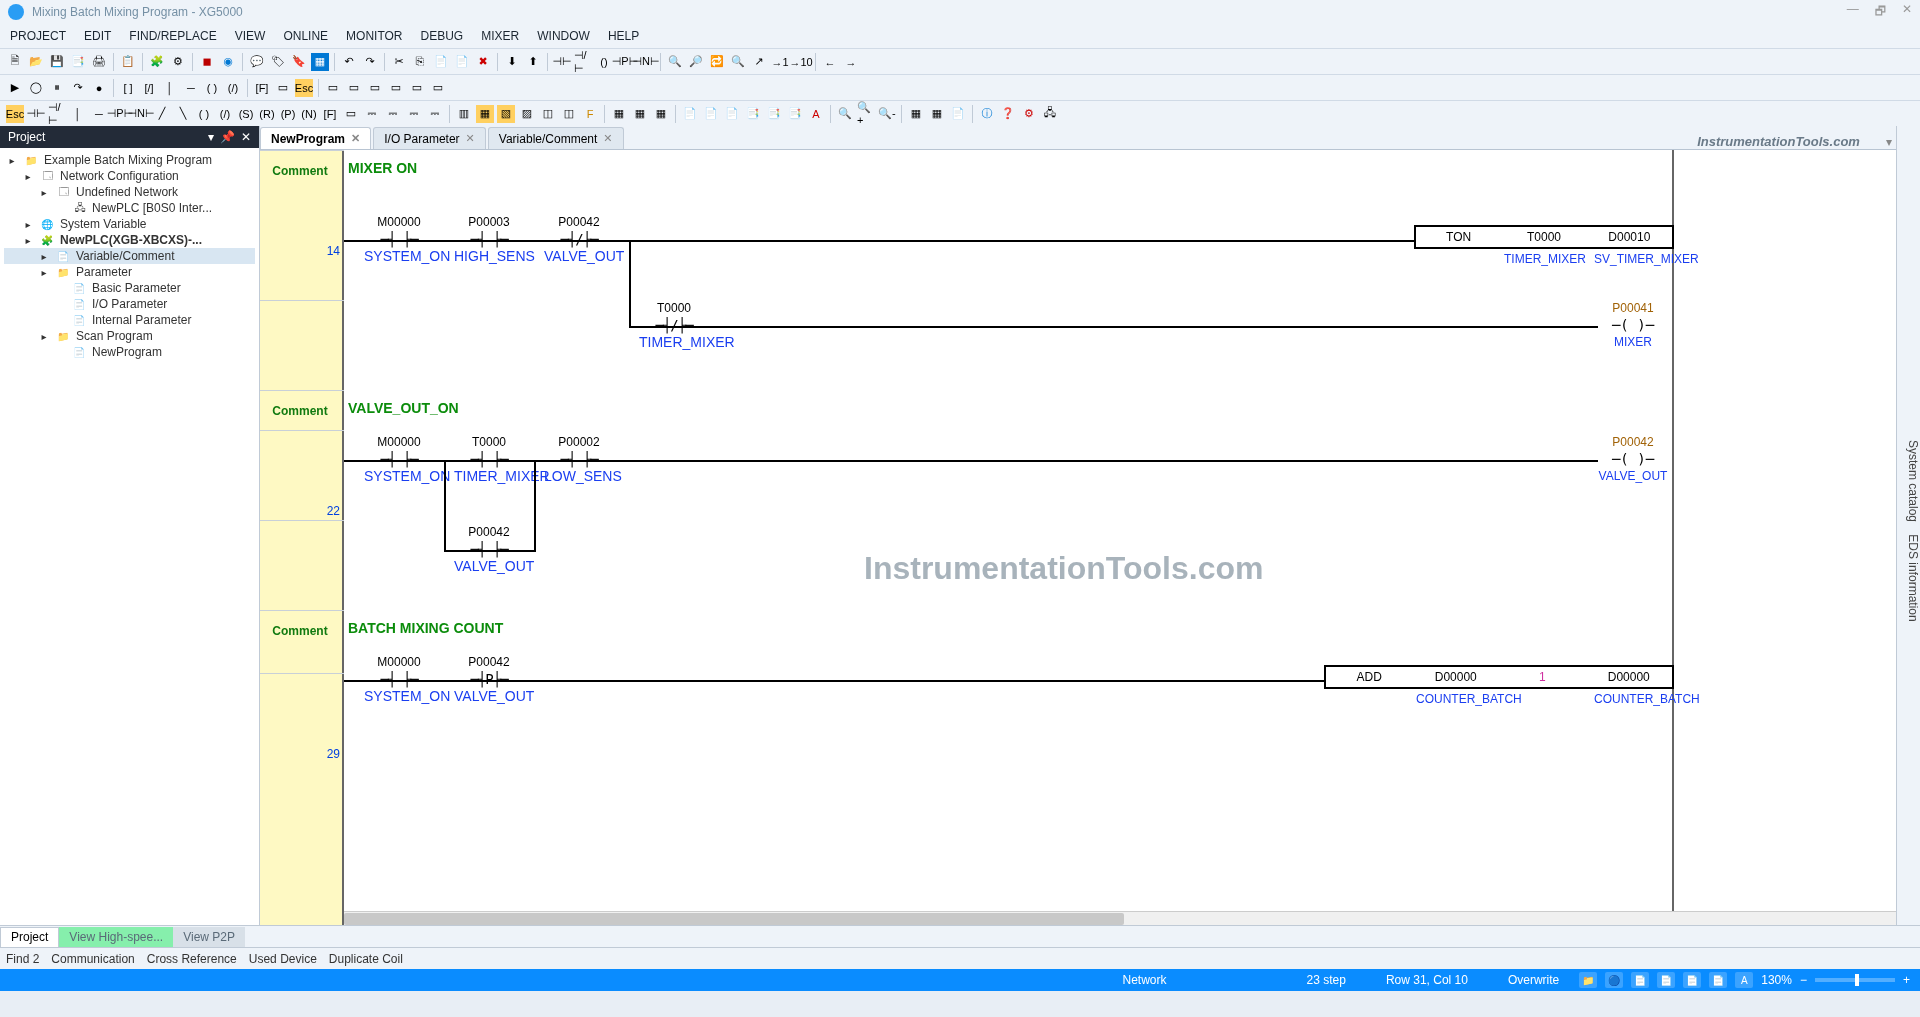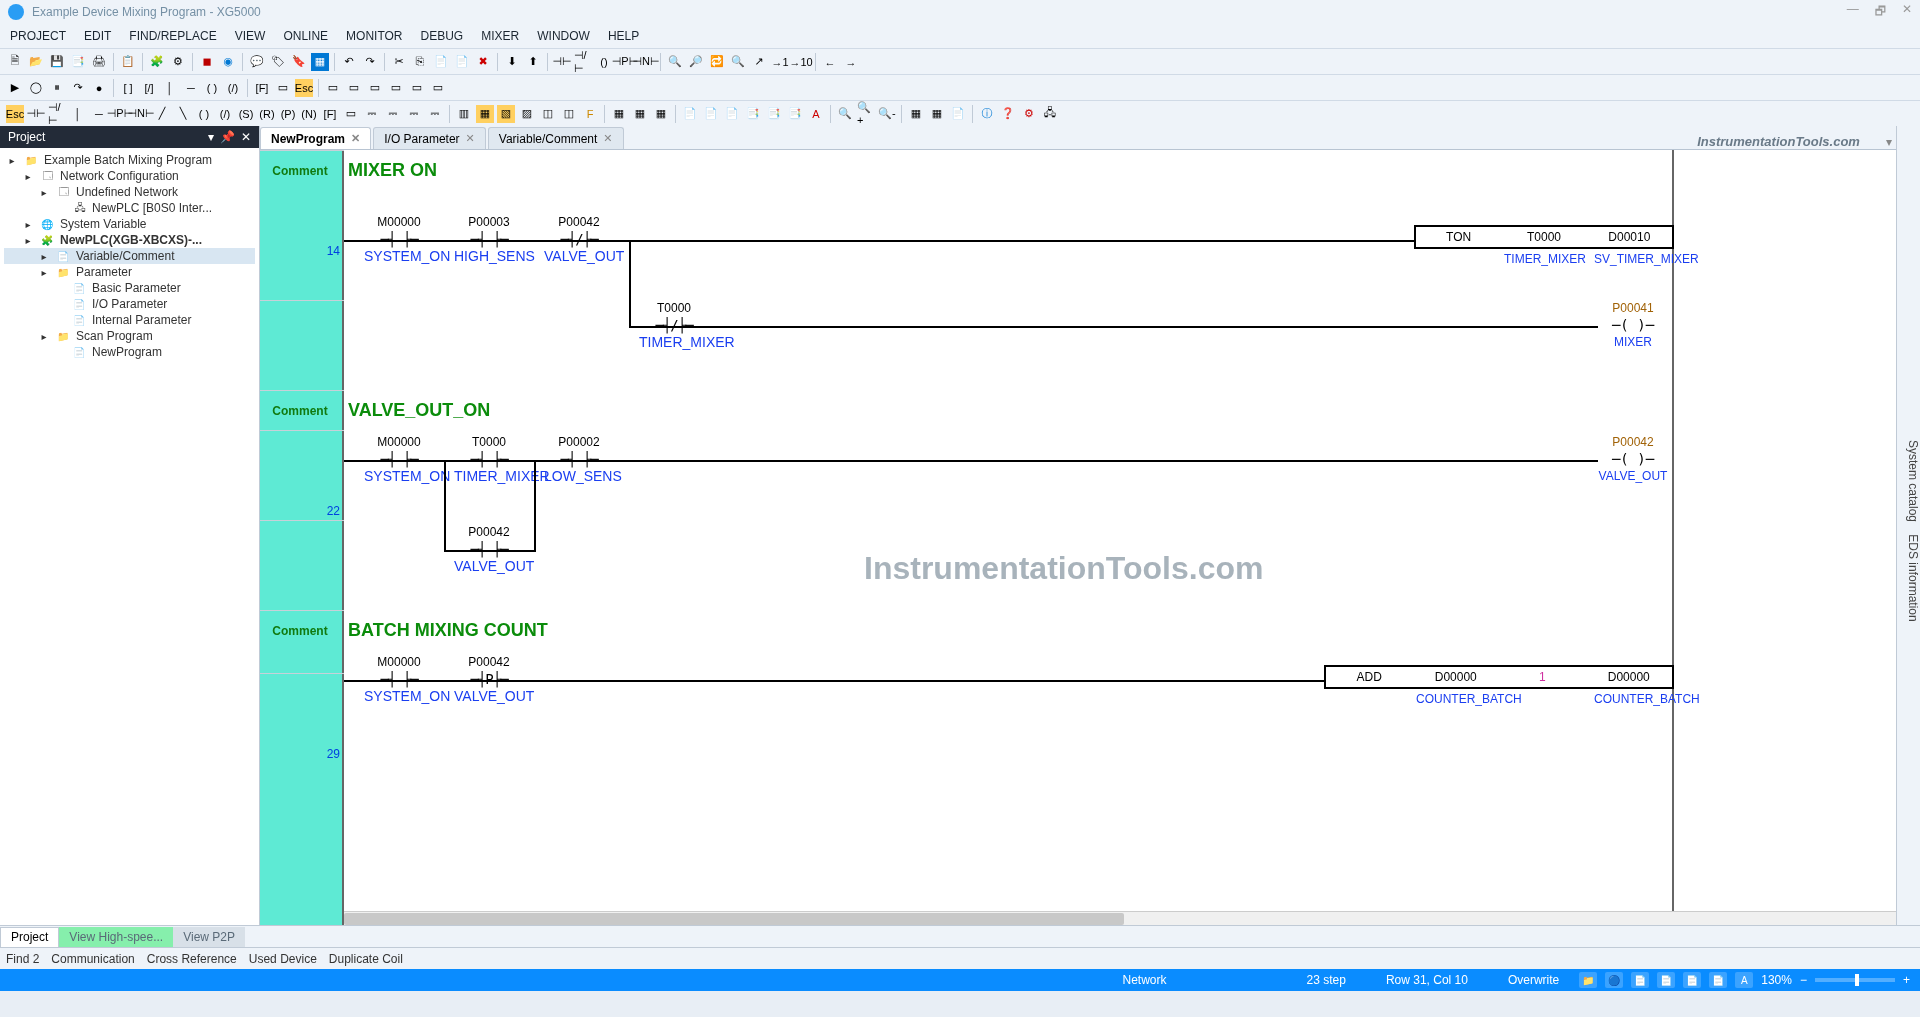--- a/index.html
+++ b/index.html
@@ -31,29 +31,29 @@
 .indent-3 { padding-left: 48px; }
 
 .editor-area { flex: 1; display: flex; flex-direction: column; background: #fff; position: relative; }
 .tabs-row { height: 24px; background: #eef3f9; display: flex; align-items: flex-end; border-bottom: 1px solid #b8c4d2; }
 .tab { height: 22px; padding: 0 10px; display: flex; align-items: center; gap: 6px; background: #e0e8f0; border: 1px solid #c0cad6; border-bottom: none; margin-right: 2px; cursor: pointer; border-radius: 3px 3px 0 0; font-size: 12px; }
 .tab.active { background: #fff; font-weight: bold; }
 .tab .close { color: #888; font-size: 11px; }
 .watermark-right { margin-left: auto; padding-right: 20px; color: #6a7a88; font-weight: bold; font-style: italic; font-size: 13px; }
 
 .ladder-canvas { flex: 1; background: #fff; position: relative; overflow: hidden; }
-.gutter { position: absolute; left: 0; top: 0; width: 84px; height: 100%; border-right: 2px solid #666; background: #5eead4; }
+.gutter { position: absolute; left: 0; top: 0; width: 84px; height: 100%; border-right: 2px solid #666; background: #fef9c3; }
 .gutter-cell { position: absolute; left: 0; width: 84px; border-top: 1px solid #c8d0d8; display: flex; align-items: center; justify-content: flex-end; padding-right: 4px; color: #117a10; font-size: 12px; }
 .gutter-cell.comment { justify-content: center; font-weight: bold; }
 .step-num { position: absolute; right: 4px; bottom: 2px; color: #0040e0; font-size: 12px; font-weight: normal; }
 
 .ladder-body { position: absolute; left: 84px; right: 16px; top: 0; bottom: 0; }
 .rail-right { position: absolute; top: 0; bottom: 0; right: 270px; width: 2px; background: #666; }
 
-.comment-text { position: absolute; color: #0b8c0b; font-weight: bold; font-size: 18px; }
+.comment-text { position: absolute; color: #0b8c0b; font-weight: bold; font-size: 14px; }
 
 .contact { position: absolute; text-align: center; font-size: 12px; }
 .contact .addr { color: #000; }
 .contact .sym { font-family: monospace; font-size: 14px; color: #000; letter-spacing: -1px; margin: 2px 0; }
 .contact .tag { color: #1a3ef0; font-size: 14px; line-height: 14px; }
 
 .hline { position: absolute; height: 2px; background: #000; }
 .vline { position: absolute; width: 2px; background: #000; }
 
 .fbox { position: absolute; border: 2px solid #000; background: #fff; display: flex; align-items: center; font-size: 12px; }
@@ -82,21 +82,21 @@
 .statusbar { height: 22px; background: #0a8cff; color: #fff; display: flex; align-items: center; padding: 0 10px; font-size: 12px; }
 .statusbar .sb-cell { padding: 0 20px; }
 .statusbar .sb-icons { margin-left: auto; display: flex; gap: 8px; align-items: center; }
 .statusbar .sb-icon { width: 18px; height: 16px; background: rgba(255,255,255,0.2); border-radius: 2px; display: flex; align-items: center; justify-content: center; font-size: 10px; }
 </style>
 </head>
 <body>
 
 <div class="titlebar">
   <div class="app-icon"></div>
-  <span>Example  Device Mixing Program - XG5000</span>
+  <span>Mixing  Batch Mixing Program - XG5000</span>
   <div class="win-controls">
     <span>—</span>
     <span>🗗</span>
     <span>✕</span>
   </div>
 </div>
 
 <div class="menubar">
   <span>PROJECT</span>
   <span>EDIT</span>

